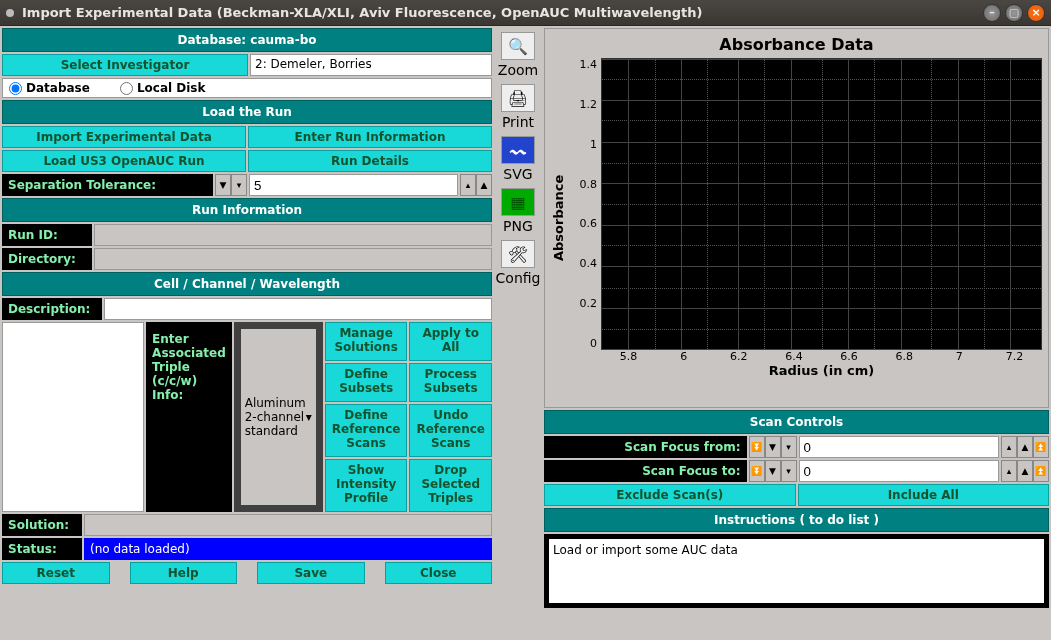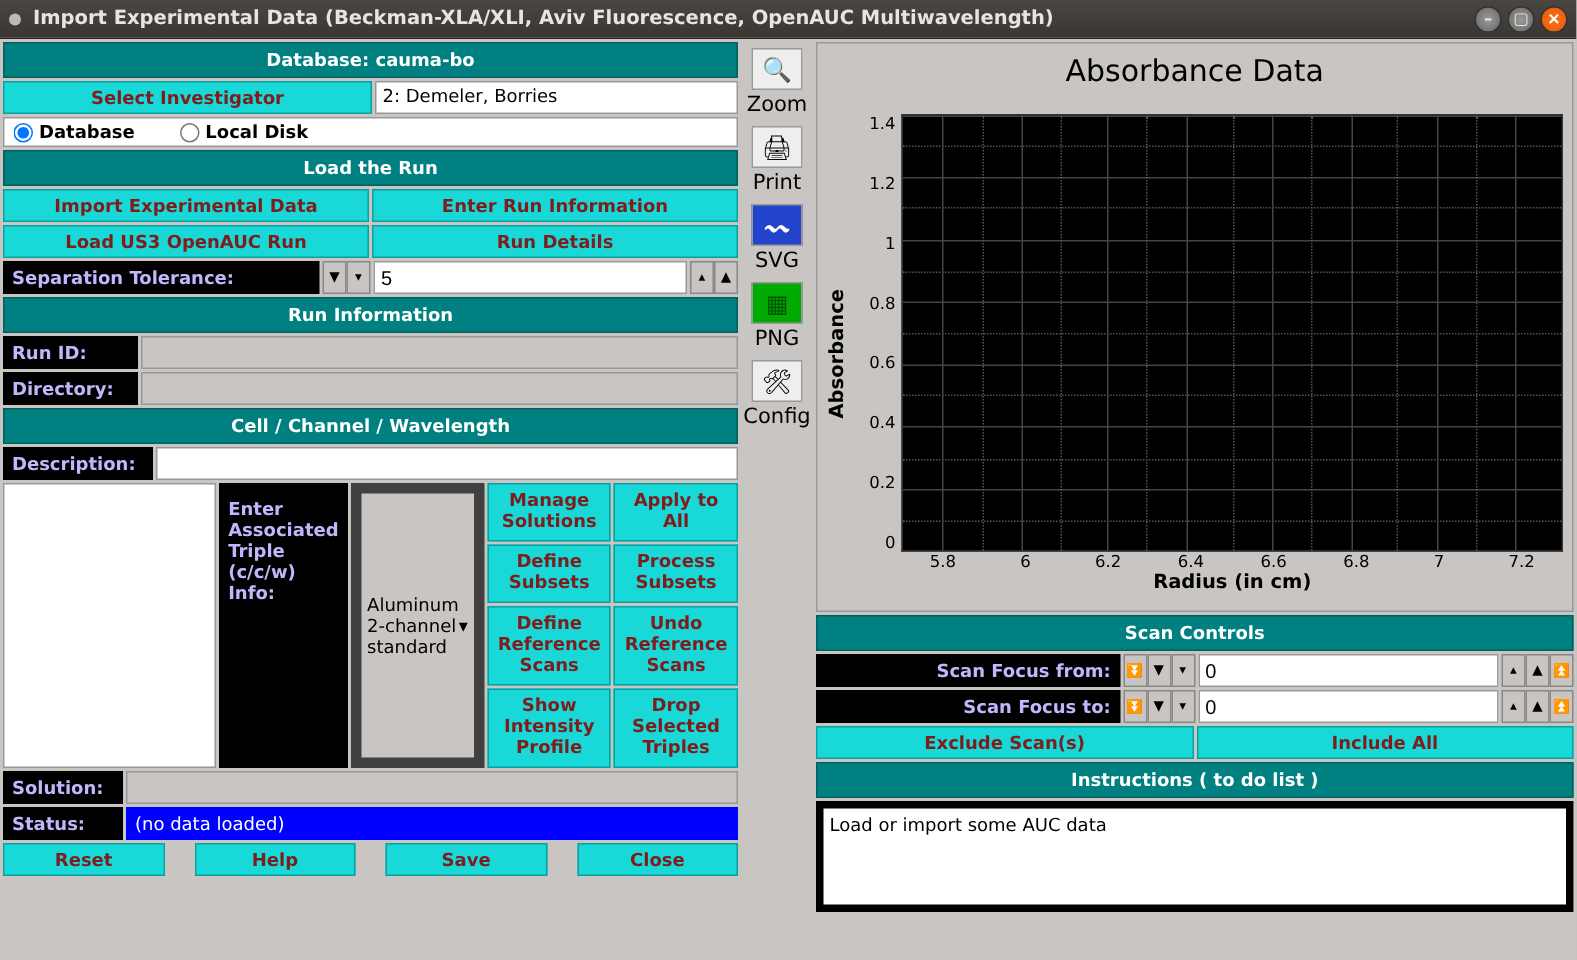--- a/index.html
+++ b/index.html
@@ -12,41 +12,41 @@
 .win-min { background: radial-gradient(#999,#666); }
 .win-max { background: radial-gradient(#999,#666); }
 .win-close { background: radial-gradient(#f97316,#ea580c); color: #fff; }
 
 .content { flex: 1; display: flex; padding: 2px; gap: 2px; }
 .left { width: 490px; display: flex; flex-direction: column; gap: 2px; }
 .toolcol { width: 48px; display: flex; flex-direction: column; gap: 2px; align-items: center; background: #c8c5c2; padding: 2px 0; }
 .right { flex: 1; display: flex; flex-direction: column; gap: 2px; }
 
 .teal-header { background: #008080; color: #fff; font-weight: bold; text-align: center; padding: 4px; border: 1px solid #006060; }
-.teal-btn { background: #18d8d8; color: #7f1d1d; font-weight: bold; border: 1px solid #0aa0a0; padding: 3px 6px; text-align: center; cursor: pointer; }
-.black-label { background: #000; color: #c4b5fd; font-weight: bold; padding: 4px 6px; }
+.teal-btn { background: #18d8d8; color: #14532d; font-weight: bold; border: 1px solid #0aa0a0; padding: 3px 6px; text-align: center; cursor: pointer; }
+.black-label { background: #000; color: #86efac; font-weight: bold; padding: 4px 6px; }
 .row { display: flex; gap: 2px; }
 .row > * { flex: 1; }
 .radio-row { background: #fff; border: 1px solid #999; padding: 2px 6px; display: flex; gap: 30px; align-items: center; }
 .radio-opt { display: flex; align-items: center; gap: 4px; font-weight: bold; }
 .text-input { background: #fff; border: 1px solid #999; padding: 2px 4px; height: 22px; }
 .grey-input { background: #c8c5c2; border: 1px solid #999; padding: 2px 4px; height: 22px; }
 .spinner-row { display: flex; gap: 2px; align-items: stretch; }
 .spin-btns { display: flex; }
 .spin-btn { width: 16px; background: #c8c5c2; border: 1px solid #888; display: flex; align-items: center; justify-content: center; font-size: 9px; cursor: pointer; }
 .select { background: #c8c5c2; border: 7px solid #404040; padding: 2px 4px; display: flex; align-items: center; }
 .select .arrow { margin-left: auto; }
 .blue-status { background: #0000ff; color: #fff; padding: 2px 6px; height: 22px; display: flex; align-items: center; }
 
 .toolbtn { width: 42px; display: flex; flex-direction: column; align-items: center; gap: 2px; cursor: pointer; padding: 2px; }
 .toolbtn .icon { width: 34px; height: 28px; border: 1px solid #999; background: #eee; display: flex; align-items: center; justify-content: center; font-size: 16px; }
 .toolbtn .lbl { font-size: 14px; }
 
 .chart-area { background: #c8c5c2; border: 1px solid #999; padding: 6px; height: 380px; position: relative; }
-.chart-title { text-align: center; font-weight: normal; font-size: 20px; margin-bottom: 17px; }
+.chart-title { text-align: center; font-weight: bold; font-size: 16px; margin-bottom: 4px; }
 .plot-wrap { display: flex; height: 320px; }
 .ylabel { writing-mode: vertical-rl; transform: rotate(180deg); text-align: center; font-weight: bold; font-size: 13px; width: 20px; }
 .plot-inner { flex: 1; display: flex; flex-direction: column; }
 .plot-grid { flex: 1; display: flex; }
 .yticks { width: 30px; display: flex; flex-direction: column; justify-content: space-between; text-align: right; padding-right: 4px; font-size: 11px; }
 .plot { flex: 1; background: #000; position: relative; border: 1px solid #333; }
 .plot .hline, .plot .vline { position: absolute; background: #444; }
 .plot .hline { left: 0; right: 0; height: 1px; }
 .plot .vline { top: 0; bottom: 0; width: 1px; }
 .plot .hline.dash, .plot .vline.dash { background: none; border-top: 1px dotted #555; border-left: 1px dotted #555; }

